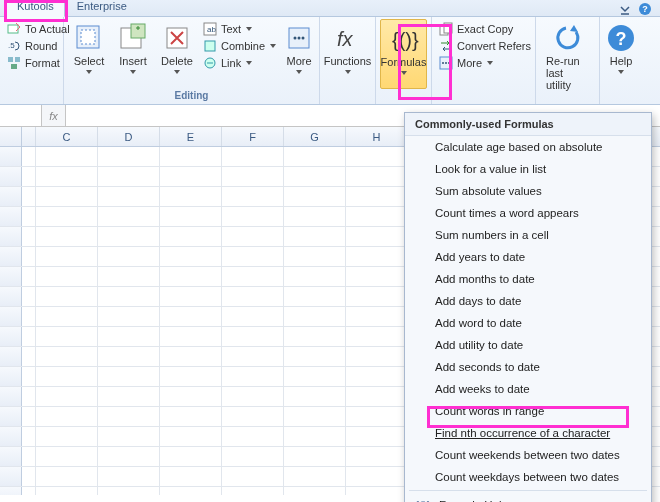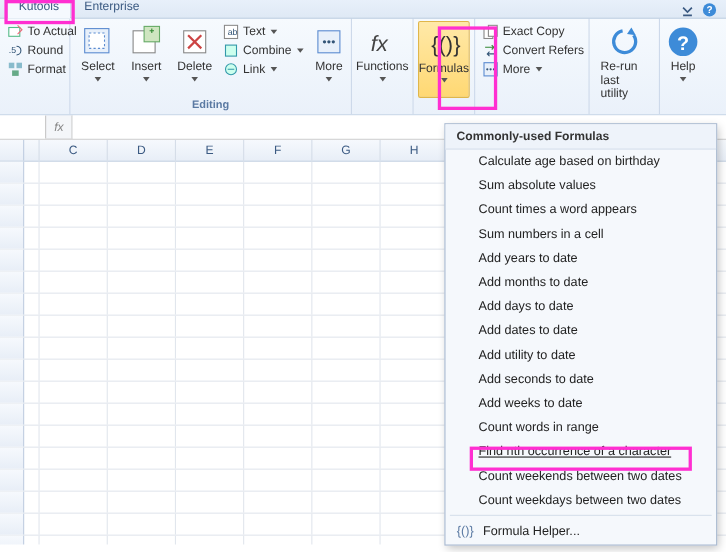--- a/index.html
+++ b/index.html
@@ -533,28 +533,29 @@
         <div class="cell"></div>
         <div class="cell"></div>
         <div class="cell"></div>
       </div>
     </div>
 </div>
 
 <div class="dropdown">
   <div class="dd-header">Commonly-used Formulas</div>
   <div id="dd-items">
-      <div class="dd-item">Calculate age based on birthday</div>
+      <div class="dd-item">Calculate age based on absolute</div>
+      <div class="dd-item">Look for a value in list</div>
       <div class="dd-item">Sum absolute values</div>
       <div class="dd-item">Count times a word appears</div>
       <div class="dd-item">Sum numbers in a cell</div>
       <div class="dd-item">Add years to date</div>
       <div class="dd-item">Add months to date</div>
       <div class="dd-item">Add days to date</div>
-      <div class="dd-item">Add dates to date</div>
+      <div class="dd-item">Add word to date</div>
       <div class="dd-item">Add utility to date</div>
       <div class="dd-item">Add seconds to date</div>
       <div class="dd-item">Add weeks to date</div>
       <div class="dd-item">Count words in range</div>
       <div class="dd-item" style="text-decoration: underline;">Find nth occurrence of a character</div>
       <div class="dd-item">Count weekends between two dates</div>
       <div class="dd-item">Count weekdays between two dates</div>
     </div>
   <div class="dd-sep"></div>
   <div class="dd-footer">

